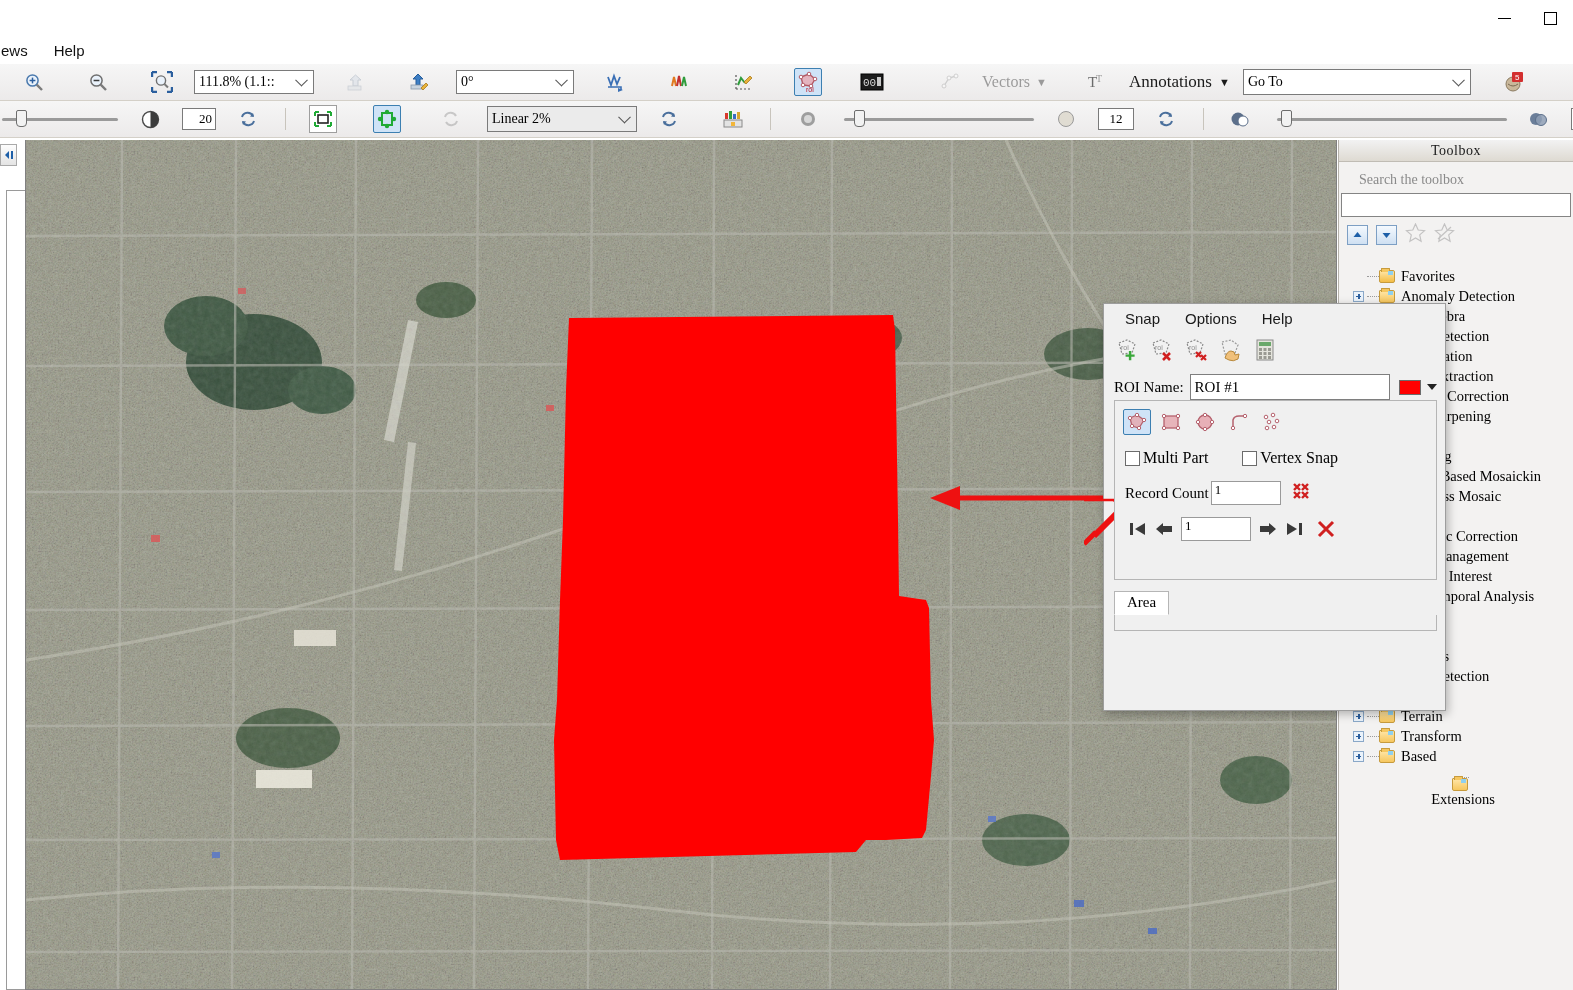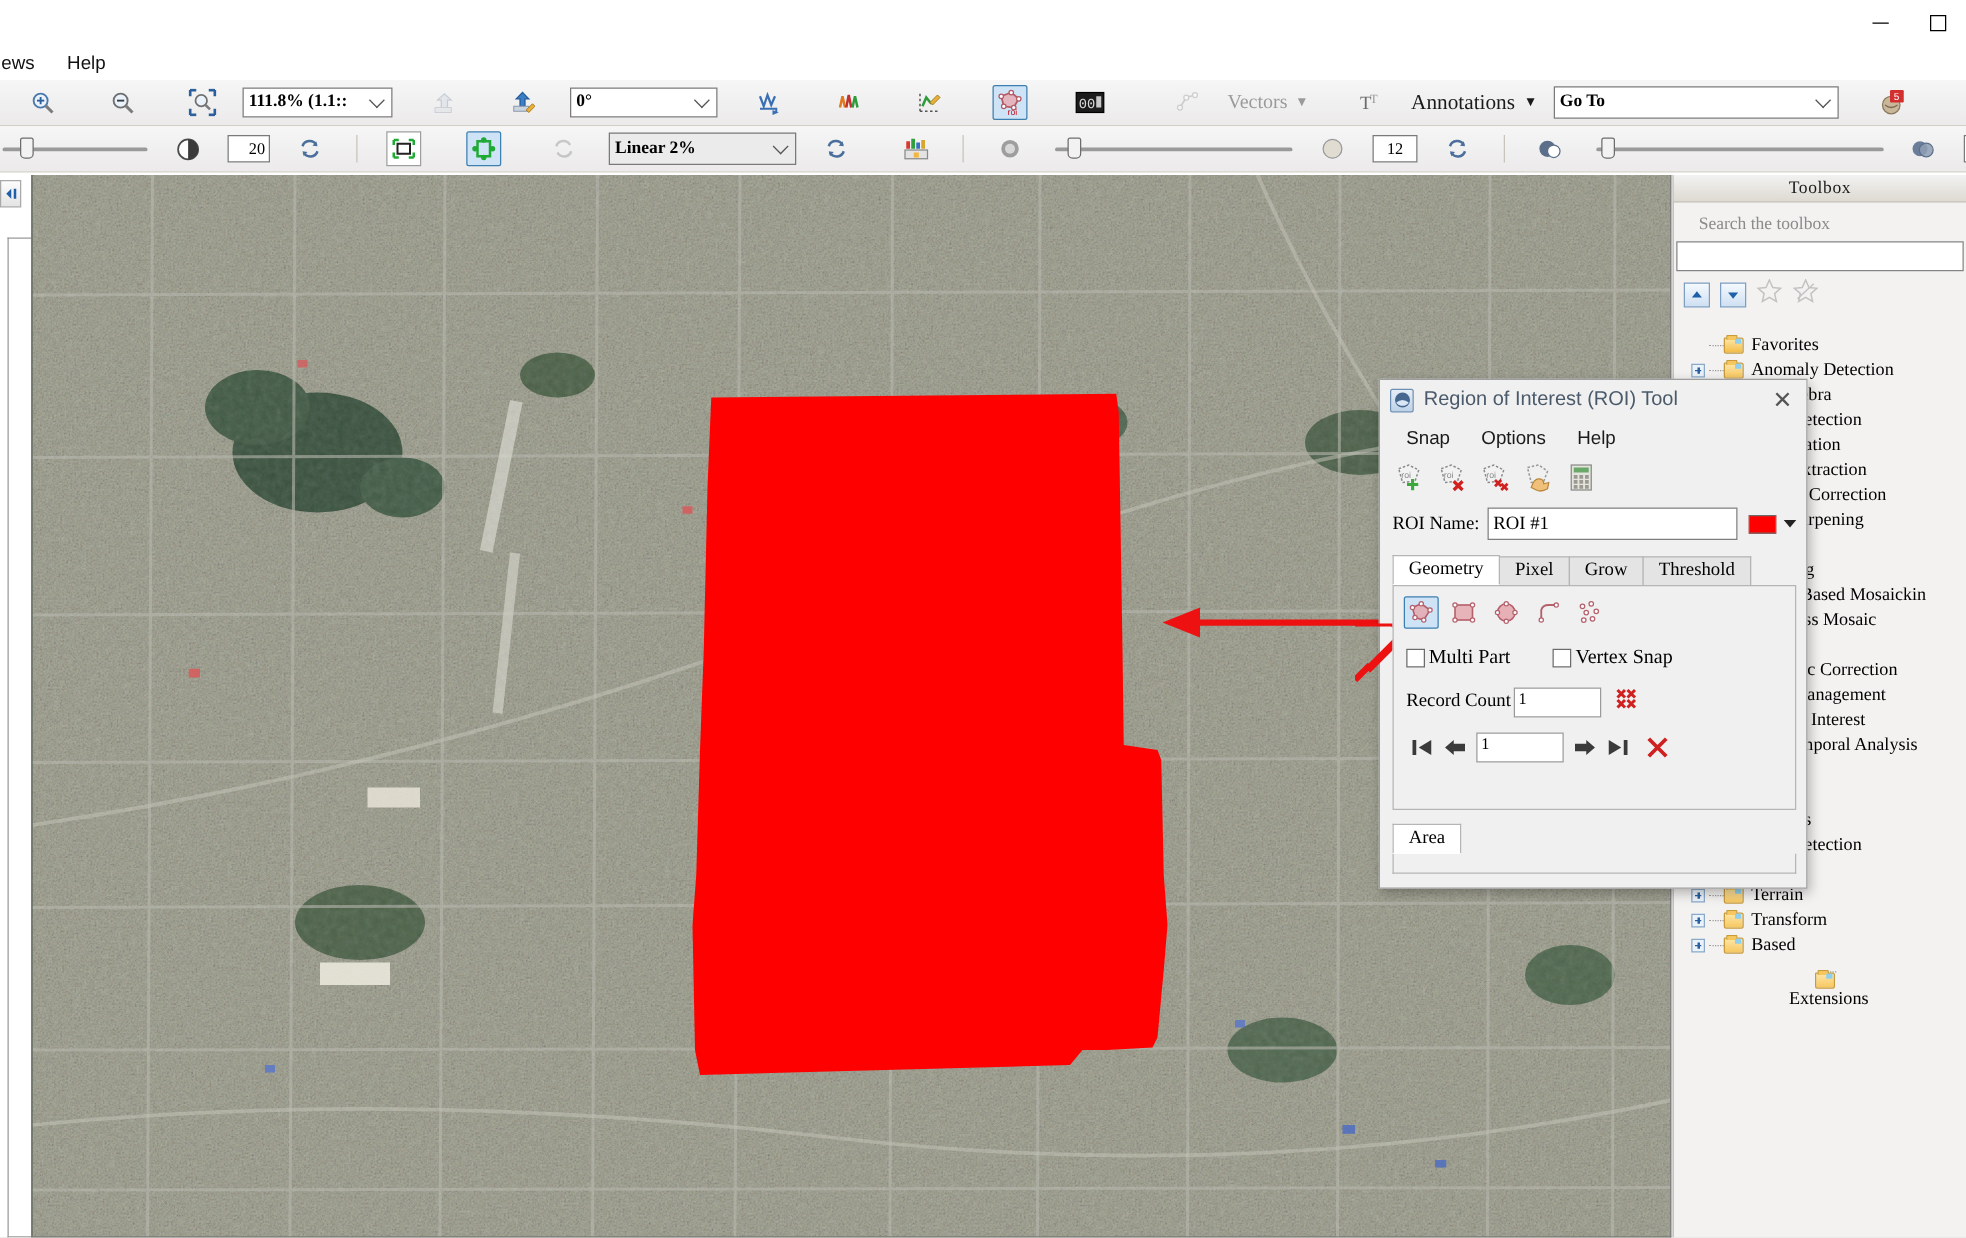--- a/index.html
+++ b/index.html
@@ -53,21 +53,21 @@
     cursor: default; flex: 0 0 auto;
   }
   .tb-icon.active { background: #cfe3f7; border: 1px solid #3c7fb1; border-radius: 2px; }
   .tb-icon.disabled { opacity: 0.4; }
   .tb-sep { width: 1px; height: 22px; background: #c8c4bc; margin: 0 5px; flex: 0 0 auto; }
 
   .combo {
     height: 24px; border: 1px solid #7a7a7a; background: #fff;
     display: flex; align-items: center; position: relative;
     font-size: 14px; color: #000; padding-left: 4px;
-    font-family: "Liberation Serif", serif; flex: 0 0 auto; font-weight: bold;
+    font-family: "Liberation Serif", serif; flex: 0 0 auto;
   }
   .combo .caret {
     position: absolute; right: 7px; top: 50%; width: 9px; height: 9px;
     border-right: 1.6px solid #555; border-bottom: 1.6px solid #555;
     transform: translateY(-70%) rotate(45deg);
   }
   .combo.grey { background: #ebebeb; }
   .numbox {
     height: 22px; border: 1px solid #7a7a7a; background: #fff;
     font-size: 13px; color: #000; padding: 0 3px; display: flex;
@@ -929,30 +929,20 @@
           <span class="dots"></span>
           <span class="folder">
             <span class="dogear"></span>
           </span>
           <span>Extensions</span>
         </div>
       </div>
   </div>
 
   <div class="roi-dialog">
-    <div class="roi-titlebar">
-      <div class="roi-app-icon">
-        <svg width="14" height="14" viewBox="0 0 14 14">
-          <circle cx="7" cy="7" r="6" fill="#46678f"></circle>
-          <path d="M2 9 q5 -4 10 0 a6 6 0 0 1 -10 0 z" fill="#d8e6f5"></path>
-        </svg>
-      </div>
-      <div class="roi-title-text">Region of Interest (ROI) Tool</div>
-      <div class="roi-close">✕</div>
-    </div>
 
     <div class="roi-menubar">
       <div class="roi-menu">Snap</div>
       <div class="roi-menu">Options</div>
       <div class="roi-menu">Help</div>
     </div>
 
     <div class="roi-toolbar">
       <div class="roi-tb-icon">
         <svg width="26" height="24" viewBox="0 0 26 24">
@@ -1003,26 +993,20 @@
 
     <div class="roi-name-row">
       <div class="roi-name-label">ROI Name:</div>
       <div class="roi-name-input">
         <span>ROI #1</span>
       </div>
       <div class="roi-color-swatch"></div>
       <div class="roi-color-caret"></div>
     </div>
 
-    <div class="tabs">
-      <div class="tab active">Geometry</div>
-      <div class="tab">Pixel</div>
-      <div class="tab">Grow</div>
-      <div class="tab">Threshold</div>
-    </div>
 
     <div class="tab-panel">
       <div class="shape-row">
         <div class="shape-btn sel">
           <svg width="22" height="20" viewBox="0 0 22 20">
             <polygon points="4,6 11,3 18,8 13,16 6,14" fill="#e5a9b0" fill-opacity=".85" stroke="#b5616d" stroke-width="1.3"></polygon>
             <circle cx="4" cy="6" r="1.7" fill="#fff" stroke="#b5616d" stroke-width="1"></circle>
             <circle cx="11" cy="3" r="1.7" fill="#fff" stroke="#b5616d" stroke-width="1"></circle>
             <circle cx="18" cy="8" r="1.7" fill="#fff" stroke="#b5616d" stroke-width="1"></circle>
             <circle cx="13" cy="16" r="1.7" fill="#fff" stroke="#b5616d" stroke-width="1"></circle>

